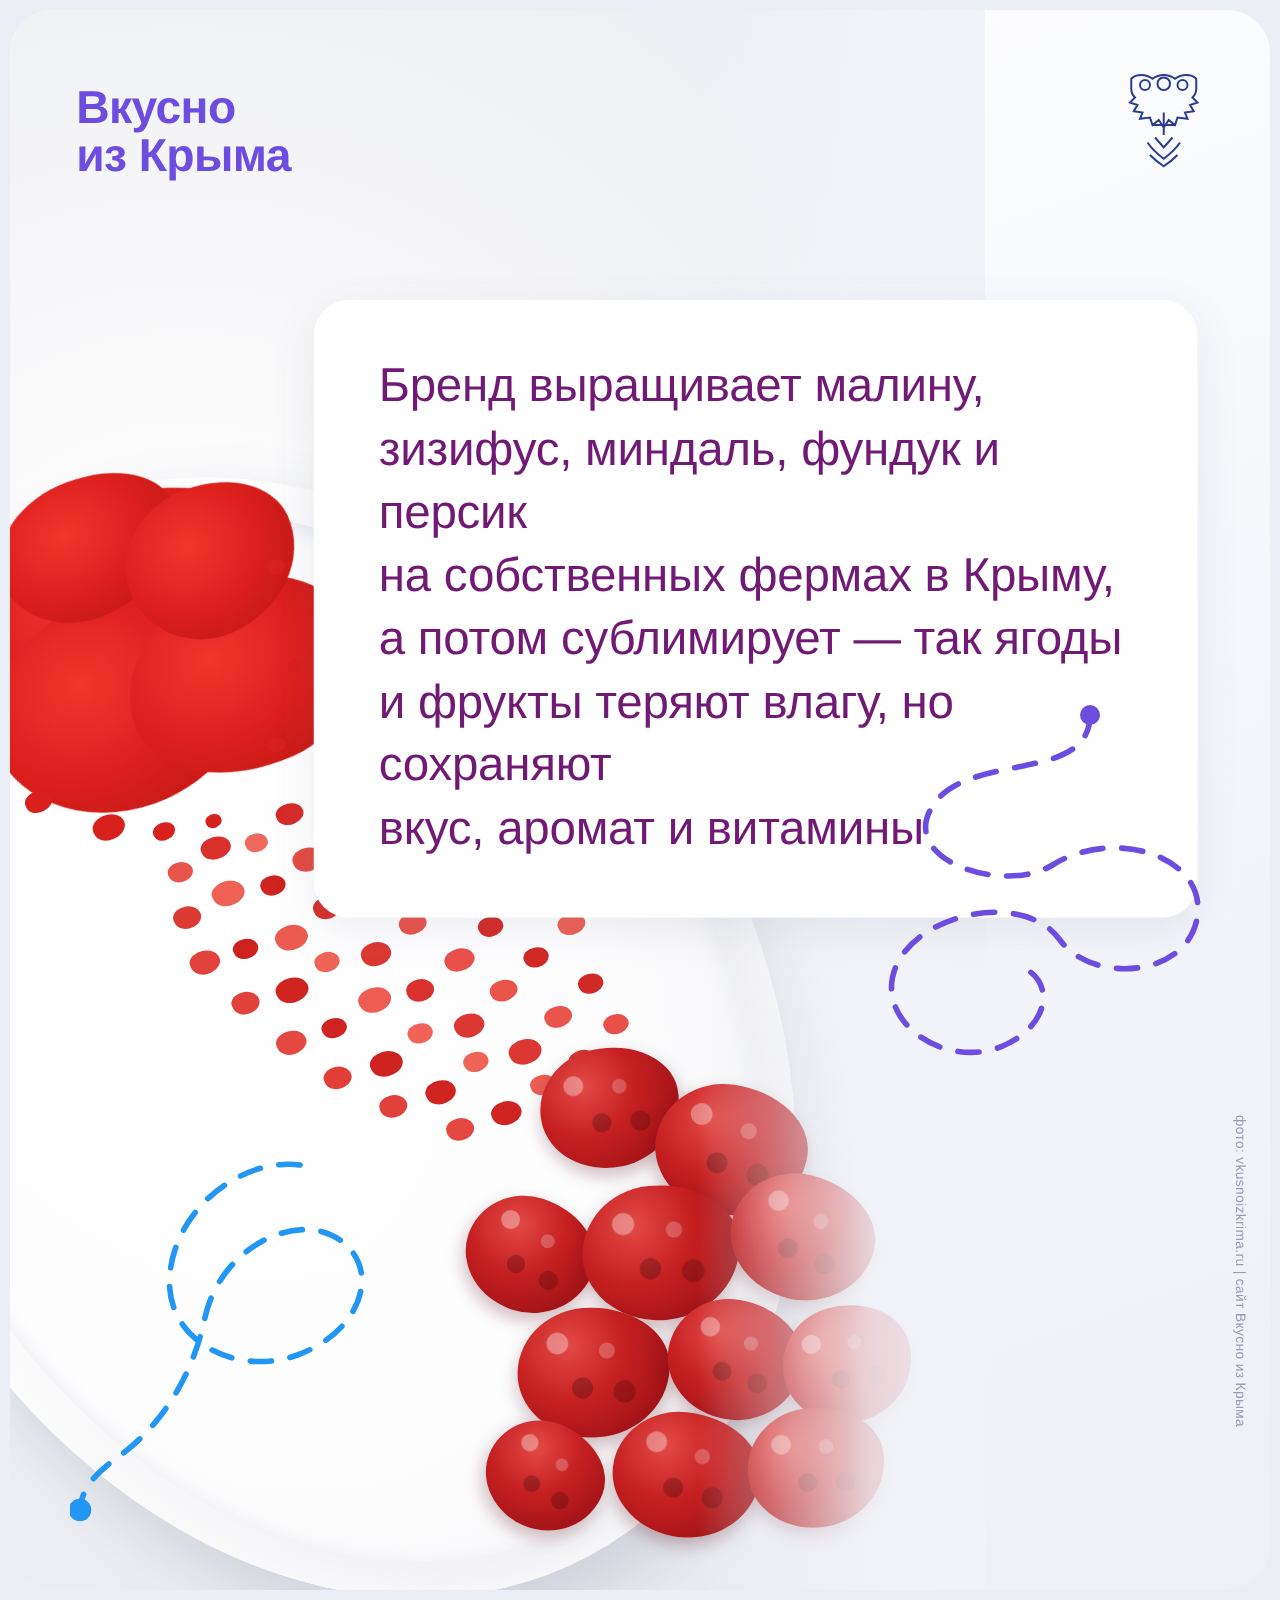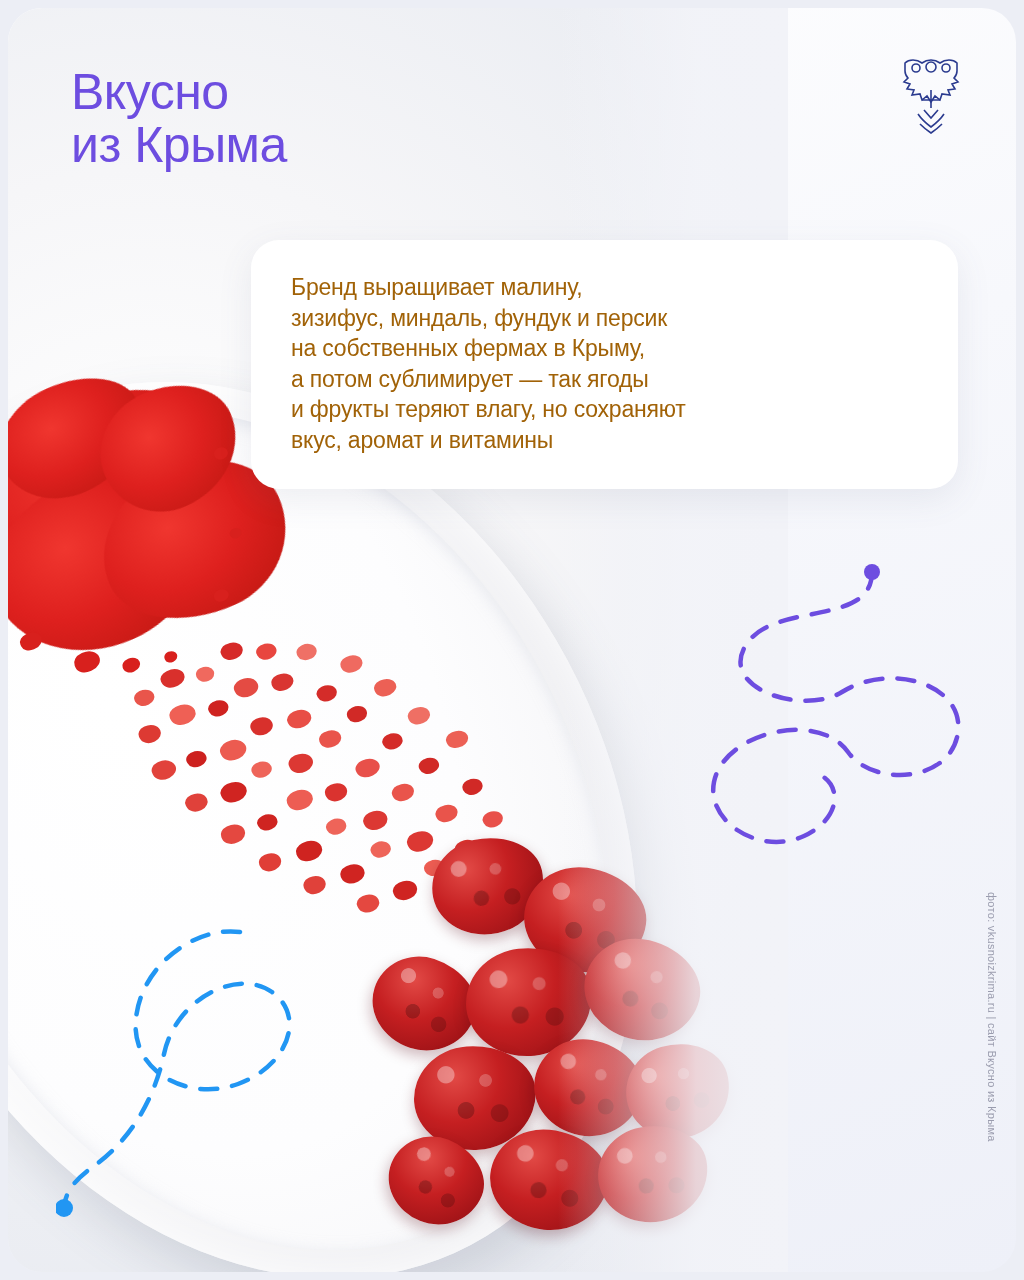--- a/index.html
+++ b/index.html
@@ -139,25 +139,25 @@
     right: 0;
     top: 0;
     width: 230px;
     height: 100%;
     background: linear-gradient(to right, rgba(240,241,246,0) 0%, rgba(243,244,249,0.85) 60%, #f2f3f8 100%);
   }
 
   
   .title {
     position: absolute;
-    left: 63px;
+    left: 53px;
     top: 58px;
-    font-size: 50px;
+    font-size: 37px;
     line-height: 1.06;
-    font-weight: 400;
+    font-weight: 700;
     color: #6d4de0;
     letter-spacing: -0.5px;
     white-space: pre-line;
   }
 
   .logos {
     position: absolute;
     right: 52px;
     top: 46px;
     display: flex;
@@ -186,24 +186,24 @@
     left: 243px;
     top: 232px;
     width: 707px;
     border-radius: 28px;
     background: #ffffff;
     box-shadow: 0 10px 34px rgba(90, 95, 125, 0.10);
     padding: 32px 40px 34px 40px;
     box-sizing: border-box;
   }
   .balloon p {
-    margin: 0;
-    font-size: 23px;
+    margin: 12px;
+    font-size: 38px;
     line-height: 1.33;
-    color: #a16207;
+    color: #701a75;
     white-space: pre-line;
     letter-spacing: -0.2px;
   }
 
   
   .doodle-purple {
     position: absolute;
     right: 28px;
     top: 548px;
     width: 360px;

